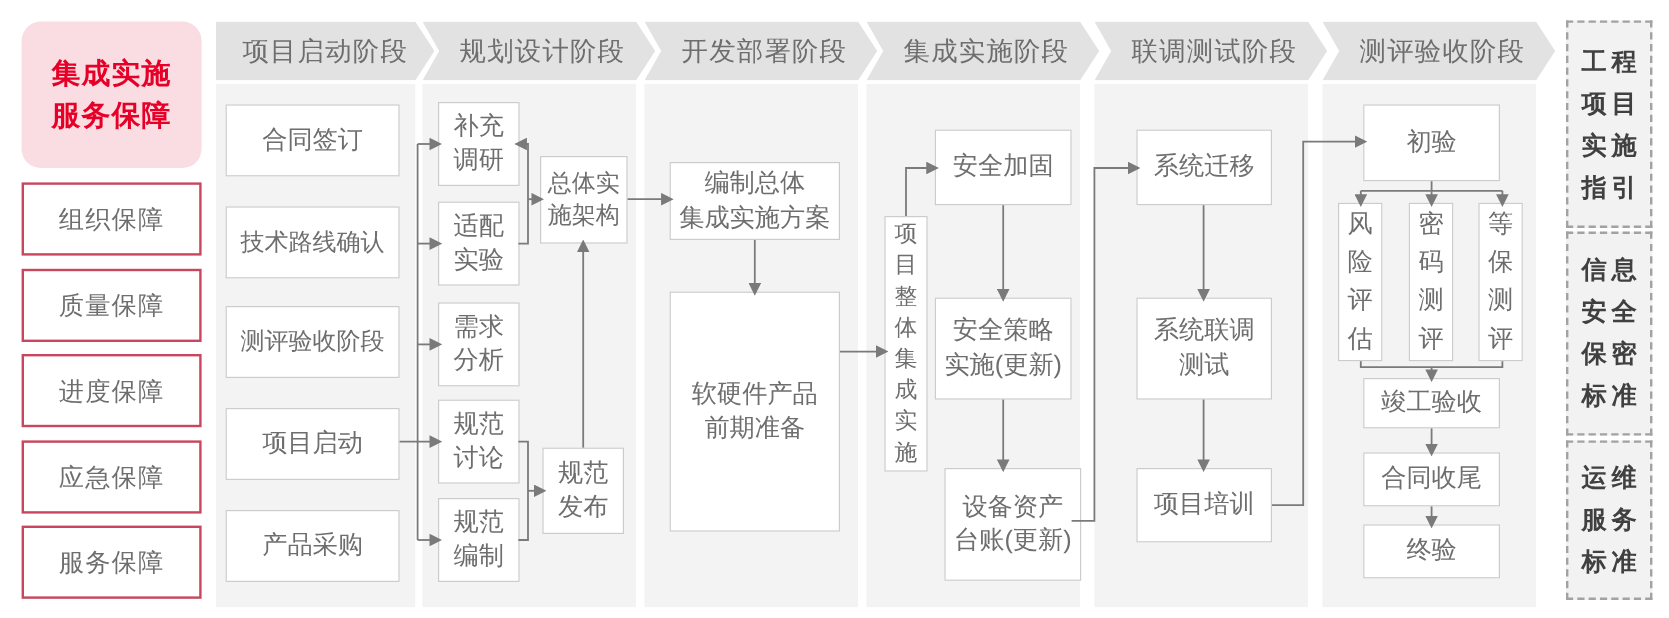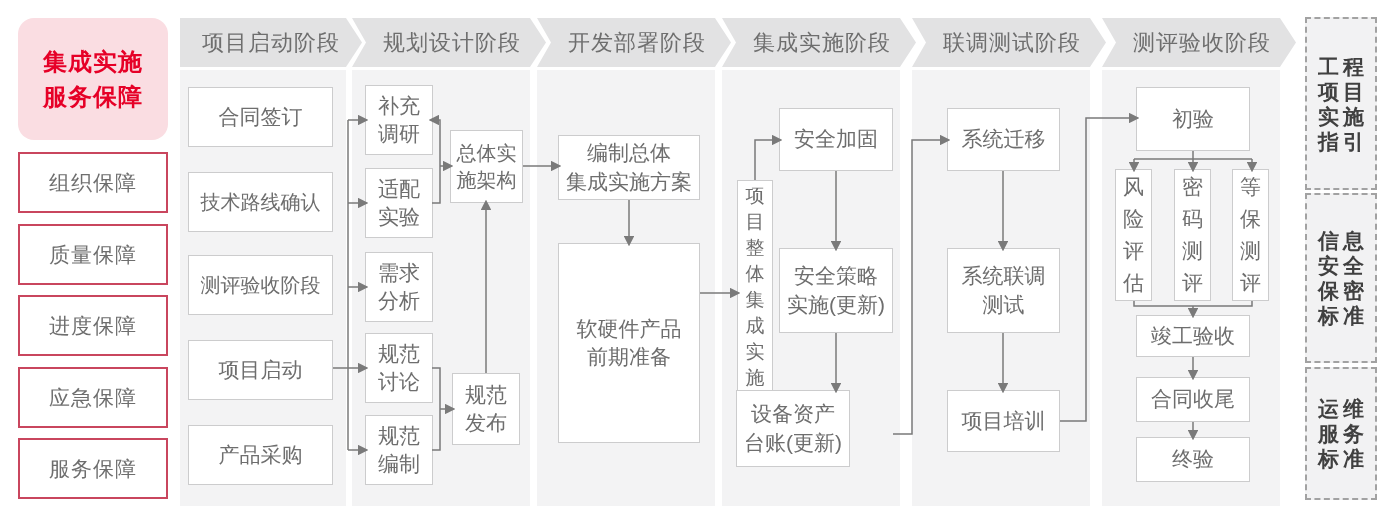--- a/index.html
+++ b/index.html
@@ -23,21 +23,21 @@
 
   .pink-head{position:absolute;left:18px;top:18px;width:150px;height:122px;background:#fadde2;
        border-radius:16px;display:flex;align-items:center;justify-content:center;text-align:center;
        color:#e60027;font-weight:bold;font-size:24px;line-height:35px;white-space:pre-line;letter-spacing:1px;}
   .red-box{position:absolute;left:18px;width:150px;height:61px;background:#ffffff;
        border:2px solid #c9465e;box-sizing:border-box;display:flex;align-items:center;justify-content:center;
        color:#6e6e6e;font-size:21px;letter-spacing:1px;}
 
   .std{position:absolute;left:1305px;width:72px;background:#f2f2f3;border:2px dashed #a2a2a2;
        box-sizing:border-box;display:flex;flex-direction:column;align-items:center;justify-content:center;
-       gap:2px;color:#404040;font-weight:bold;z-index:2;}
+       gap:12px;color:#404040;font-weight:bold;z-index:2;}
   .std-line{font-size:21px;line-height:23px;letter-spacing:4px;padding-left:4px;text-align:center;}
 
   svg.connectors{position:absolute;left:0;top:0;z-index:3;pointer-events:none;}
 </style>
 </head>
 <body>
 
 <div class="canvas">
 
   <div class="pink-head">集成实施
@@ -85,21 +85,21 @@
 
   <div class="box" style="left:558px;top:135px;width:142px;height:65px">编制总体
 集成实施方案</div>
   <div class="box" style="left:558px;top:243px;width:142px;height:200px">软硬件产品
 前期准备</div>
 
   <div class="box vbox tall" style="left:737px;top:180px;width:36px;height:213px">项目整体集成实施</div>
   <div class="box" style="left:779px;top:248px;width:114px;height:85px">安全策略
 实施(更新)</div>
   <div class="box" style="left:779px;top:108px;width:114px;height:63px">安全加固</div>
-  <div class="box" style="left:736px;top:390px;width:114px;height:77px">设备资产
+  <div class="box" style="left:787px;top:390px;width:114px;height:94px">设备资产
 台账(更新)</div>
 
   <div class="box" style="left:947px;top:108px;width:113px;height:63px">系统迁移</div>
   <div class="box" style="left:947px;top:248px;width:113px;height:85px">系统联调
 测试</div>
   <div class="box" style="left:947px;top:390px;width:113px;height:62px">项目培训</div>
 
   <div class="box" style="left:1136px;top:87px;width:114px;height:64px">初验</div>
   <div class="box vbox eval" style="left:1115px;top:169px;width:37px;height:132px">风险评估</div>
   <div class="box vbox eval" style="left:1174px;top:169px;width:37px;height:132px">密码测评</div>

